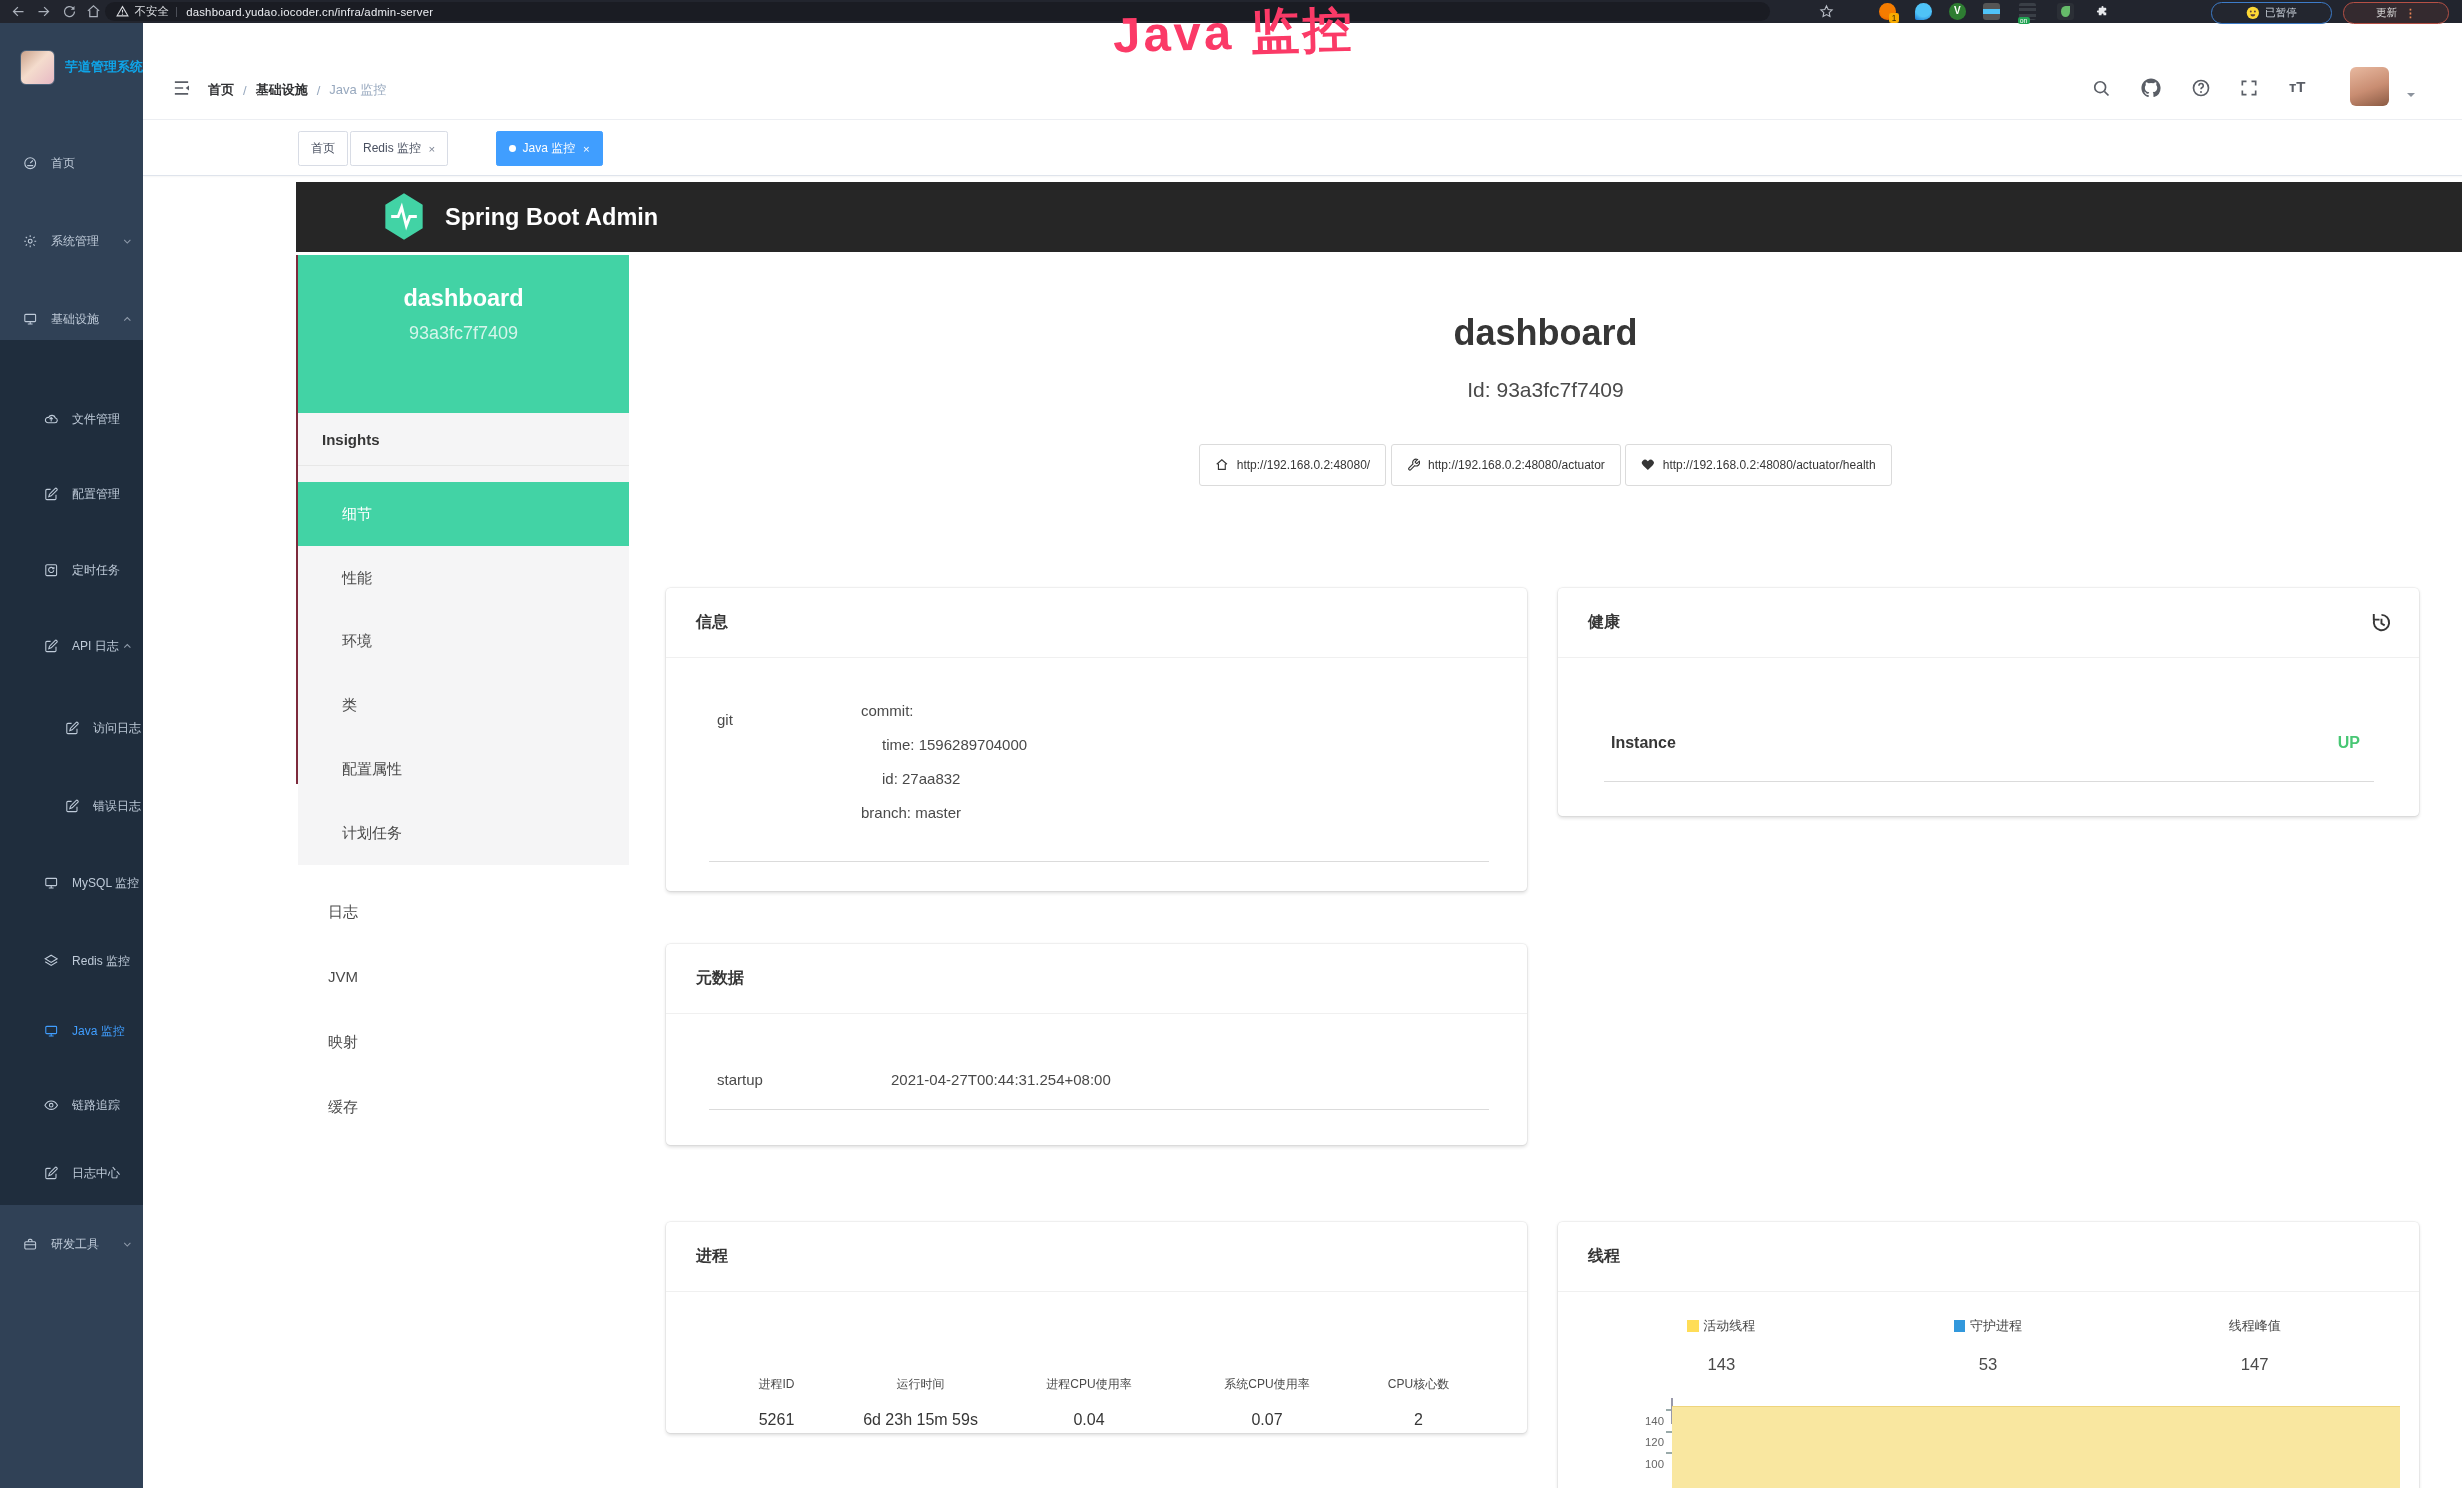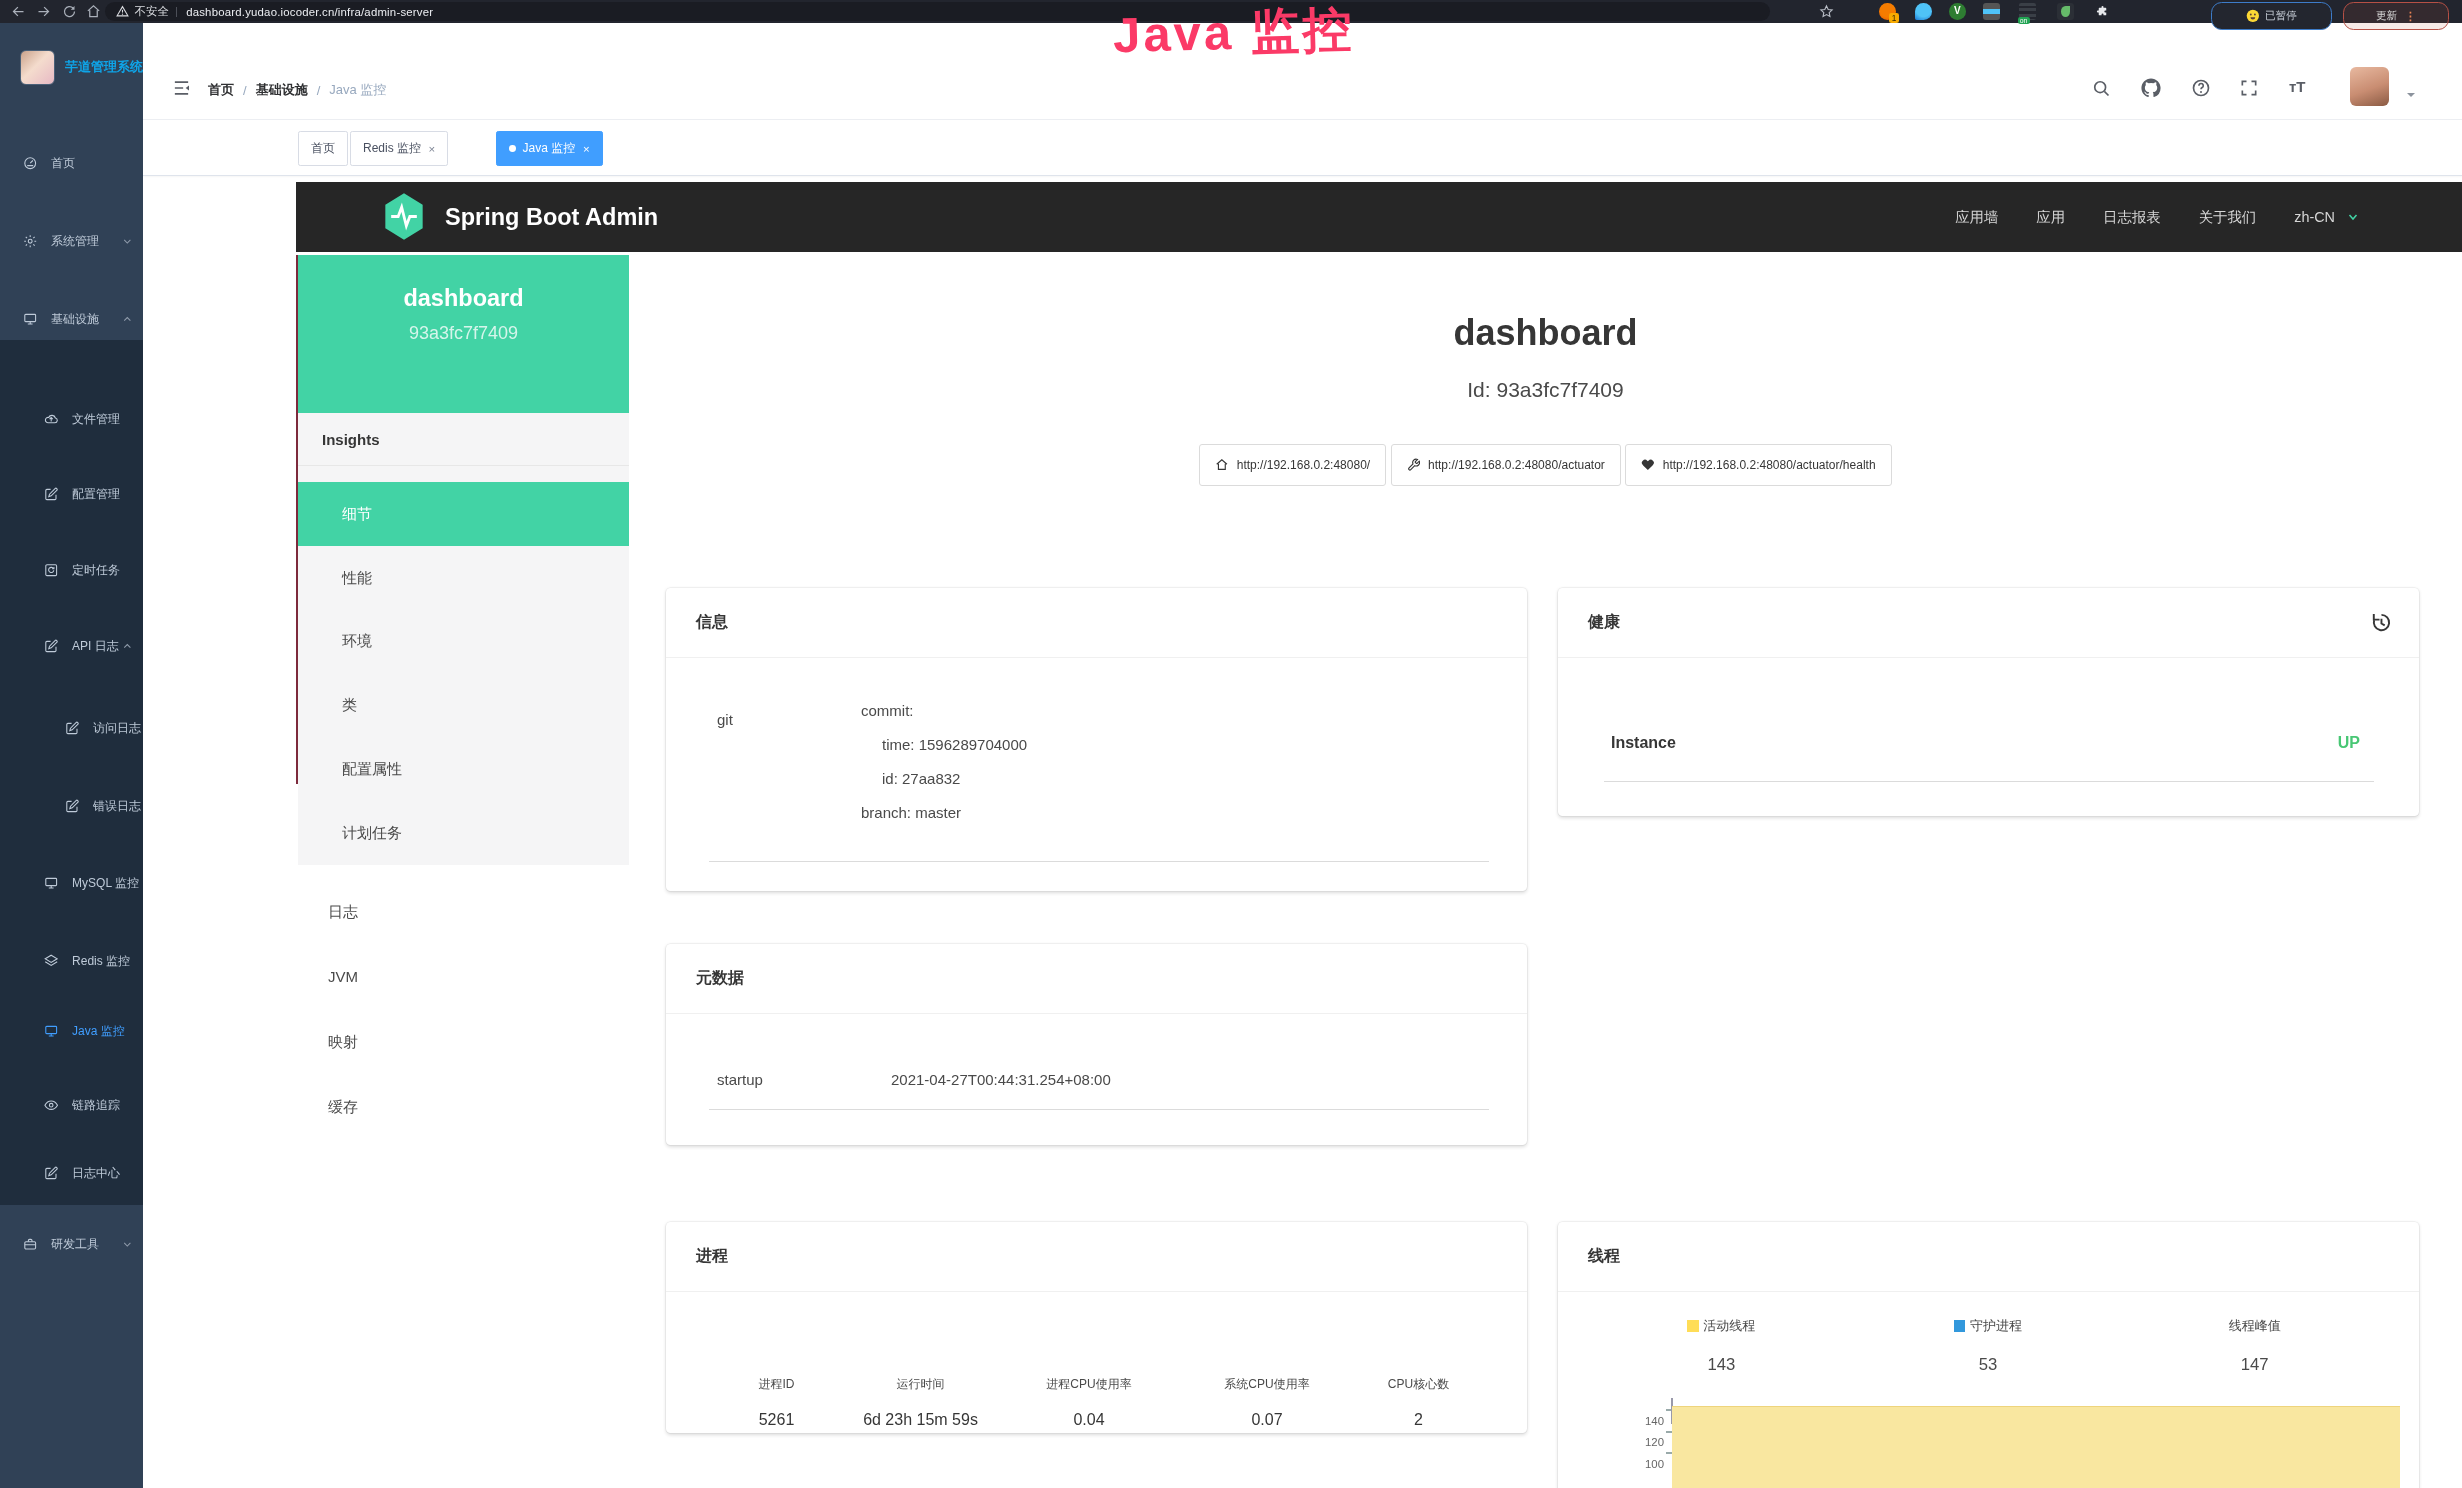--- a/index.html
+++ b/index.html
@@ -7,21 +7,21 @@
   .screen { position:relative; width:2462px; height:1489px; overflow:hidden; background:#fff; }
 
   
   .browser-bar { position:absolute; left:0; top:0; width:2462px; height:23px; background:#22252e; display:flex; align-items:center; z-index:5; }
   .bicon { position:absolute; top:3.8px; width:15px; height:15px; color:#aab0ba; }
   .addr-pill { position:absolute; left:105px; top:2.3px; width:1665px; height:19px; border-radius:10px; background:#1a1c23; display:flex; align-items:center; padding-left:10.6px; color:#dfe3ea; font-size:11.4px; }
   .addr-sec { color:#dadce0; margin:0 7.6px 0 6px; }
   .addr-div { width:0.8px; height:10.6px; background:#4c4f58; margin-right:9px; }
   .addr-url { color:#eceef2; letter-spacing:0.2px; }
   .ext { position:absolute; top:3px; width:16.7px; height:16.7px; border-radius:3.8px; }
-  .chip { position:absolute; top:1.5px; height:28px; border-radius:10.6px; display:flex; align-items:center; justify-content:center; font-size:10.6px; }
+  .chip { position:absolute; top:1.5px; height:22px; border-radius:10.6px; display:flex; align-items:center; justify-content:center; font-size:10.6px; }
   .profile-chip { left:2211px; width:121px; border:1.5px solid #3d7cc9; color:#ccd3dc; gap:5.3px; background:#23262f; }
   .update-chip { left:2343px; width:106px; border:1.5px solid #b65045; color:#d8d8d8; gap:7.6px; background:rgba(190,85,60,.12); }
   .dots { color:#e88354; font-weight:bold; font-size:11.4px; letter-spacing:0; }
 
   
   .app-sidebar { position:absolute; left:0; top:23px; width:143px; height:1466px; background:#304156; z-index:2; }
   .logo-row { position:absolute; left:0; top:21px; width:143px; height:46px; display:flex; align-items:center; }
   .logo-img { width:35px; height:35px; border-radius:6px; margin-left:20px; background:linear-gradient(135deg,#caa28a 0%,#f4dccd 45%,#e7b9c4 100%); border:0.8px solid #4a6078; }
   .logo-title { color:#0ea5e9; font-size:13px; font-weight:bold; margin-left:10px; }
   .side-item { position:absolute; left:0; width:143px; height:42px; display:flex; align-items:center; color:#bfcbd9; font-size:12px; cursor:pointer; }
@@ -434,30 +434,20 @@
       <span class="tag-x">×</span>
     </div>
   </div>
 
   <div class="sba-header">
     <svg class="sba-logo" viewBox="0 0 36 40">
       <polygon points="18,0 34,10 34,30 18,40 2,30 2,10" fill="#42d3a5"></polygon>
       <polyline points="7,20 13,20 16,12 20,28 23,20 29,20" fill="none" stroke="#fff" stroke-width="2.4"></polyline>
     </svg>
     <div class="sba-brand">Spring Boot Admin</div>
-    <div class="sba-nav">
-      <span class="nav-item">应用墙</span>
-      <span class="nav-item">应用</span>
-      <span class="nav-item">日志报表</span>
-      <span class="nav-item">关于我们</span>
-      <span class="nav-item">zh-CN</span>
-      <svg class="locale-caret" viewBox="0 0 16 16" width="12" height="12">
-          <use href="#i-caret"></use>
-        </svg>
-    </div>
   </div>
 
   <div class="sba-redline"></div>
 
   <div class="sba-side-head">
     <div class="nm">dashboard</div>
     <div class="iid">93a3fc7f7409</div>
   </div>
   <div class="sba-gray">
     <div class="section-label">Insights</div>

